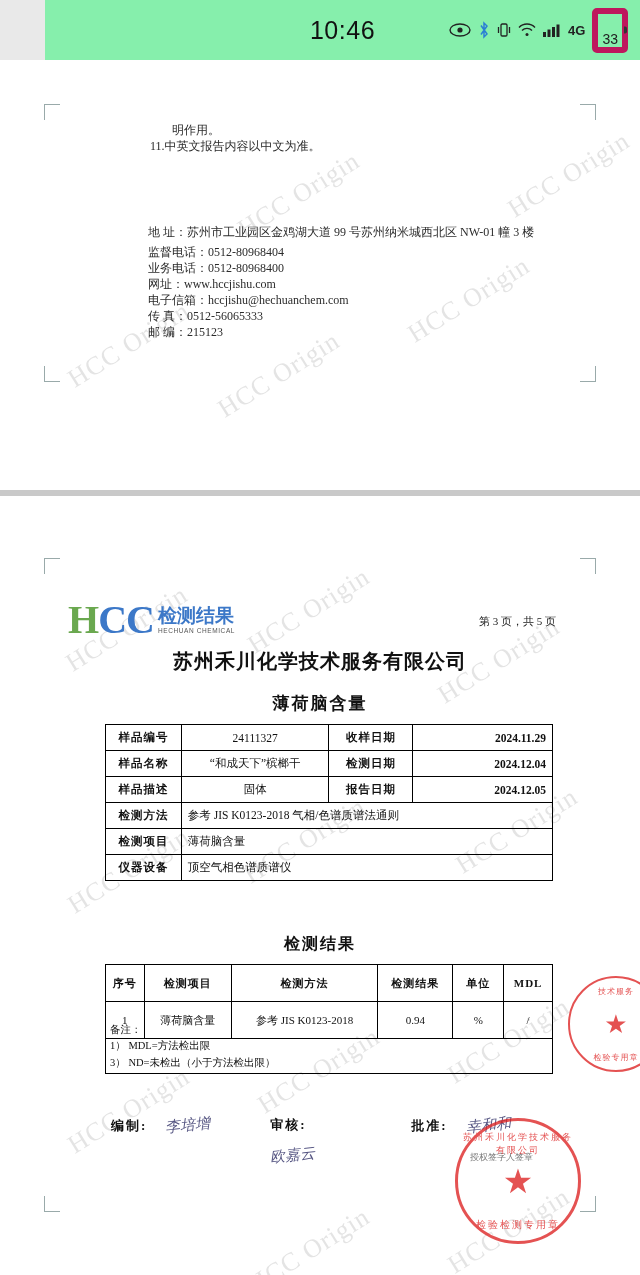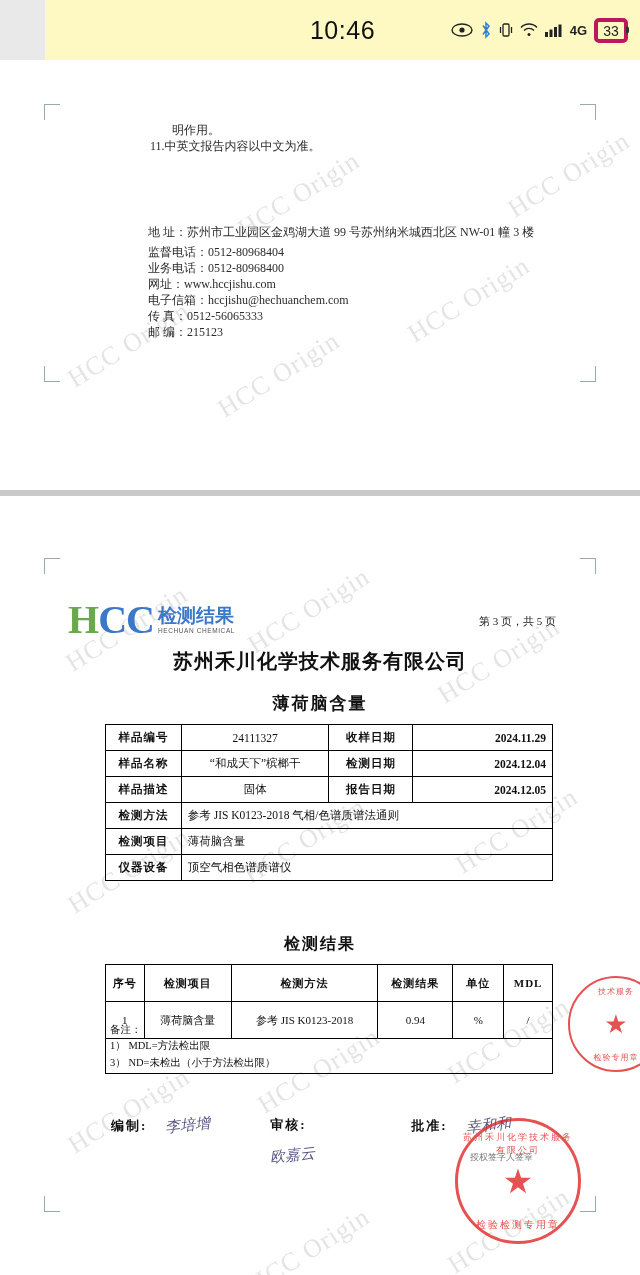--- a/index.html
+++ b/index.html
@@ -14,42 +14,42 @@
     position: relative;
     width: 640px; height: 1275px;
     background: #e9e9e9;
     overflow: hidden;
   }
 
   
   .statusbar {
     position: relative;
     height: 60px;
-    background: #fef9c3;
+    background: #86efac;
     display: flex;
     align-items: center;
     justify-content: center;
     margin-left: 45px;
   }
   .status-time {
     font-size: 25px;
     color: #111;
     letter-spacing: 0.5px;
     font-family: "Liberation Sans", sans-serif;
   }
   .status-right {
     position: absolute;
     right: 12px; top: 0; bottom: 0;
     display: flex; align-items: center; gap: 7px;
   }
   .status-right svg { display:block; }
   .battery {
-    border: 4px solid #be185d;
+    border: 6px solid #be185d;
     border-radius: 5px;
-    padding: 2px 4px 1px 4px;
+    padding: 18px 4px 1px 4px;
     font-size: 14px;
     color: #222;
     line-height: 1;
     min-width: 34px;
     text-align: center;
     position: relative;
   }
   .battery::after {
     content: "";
     position: absolute;

